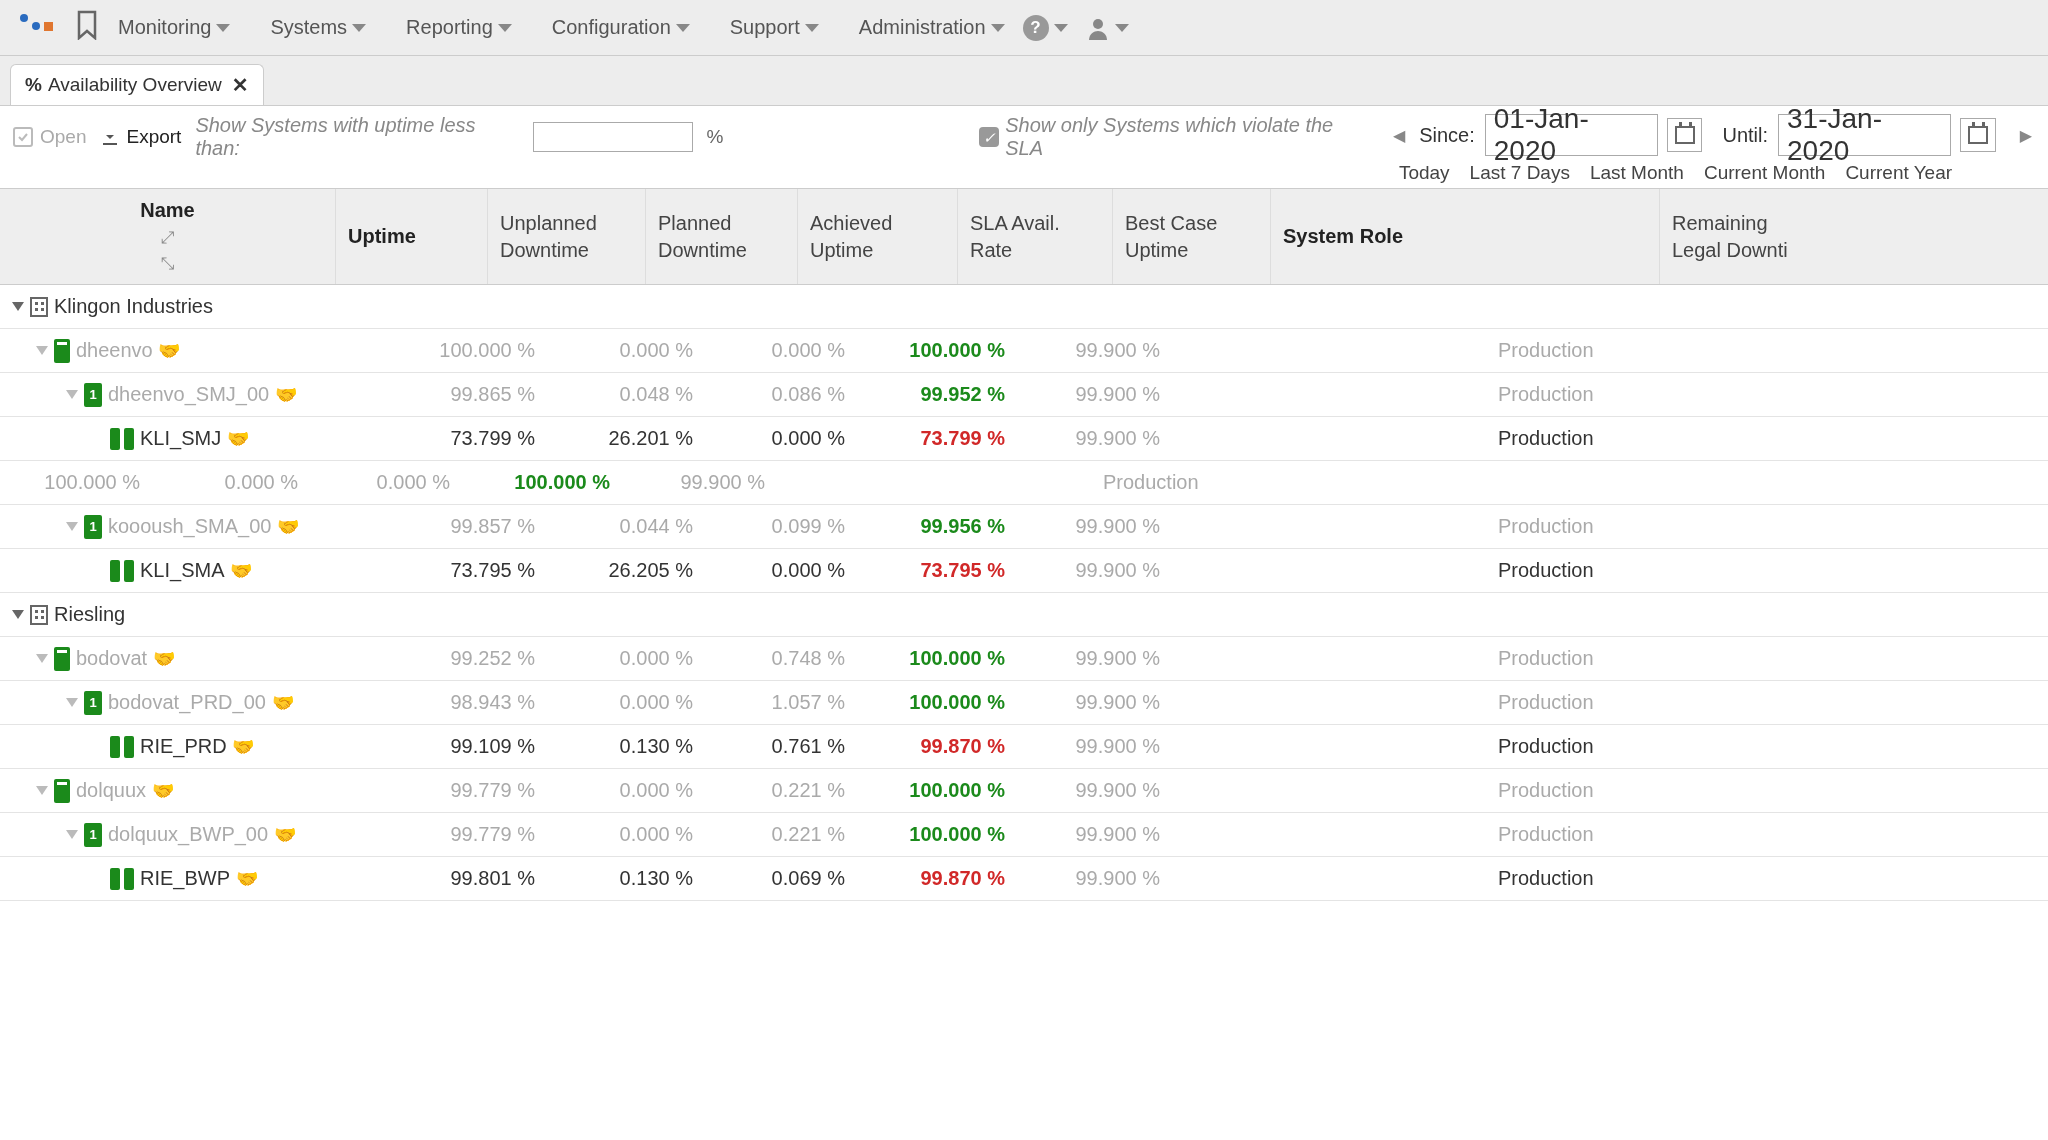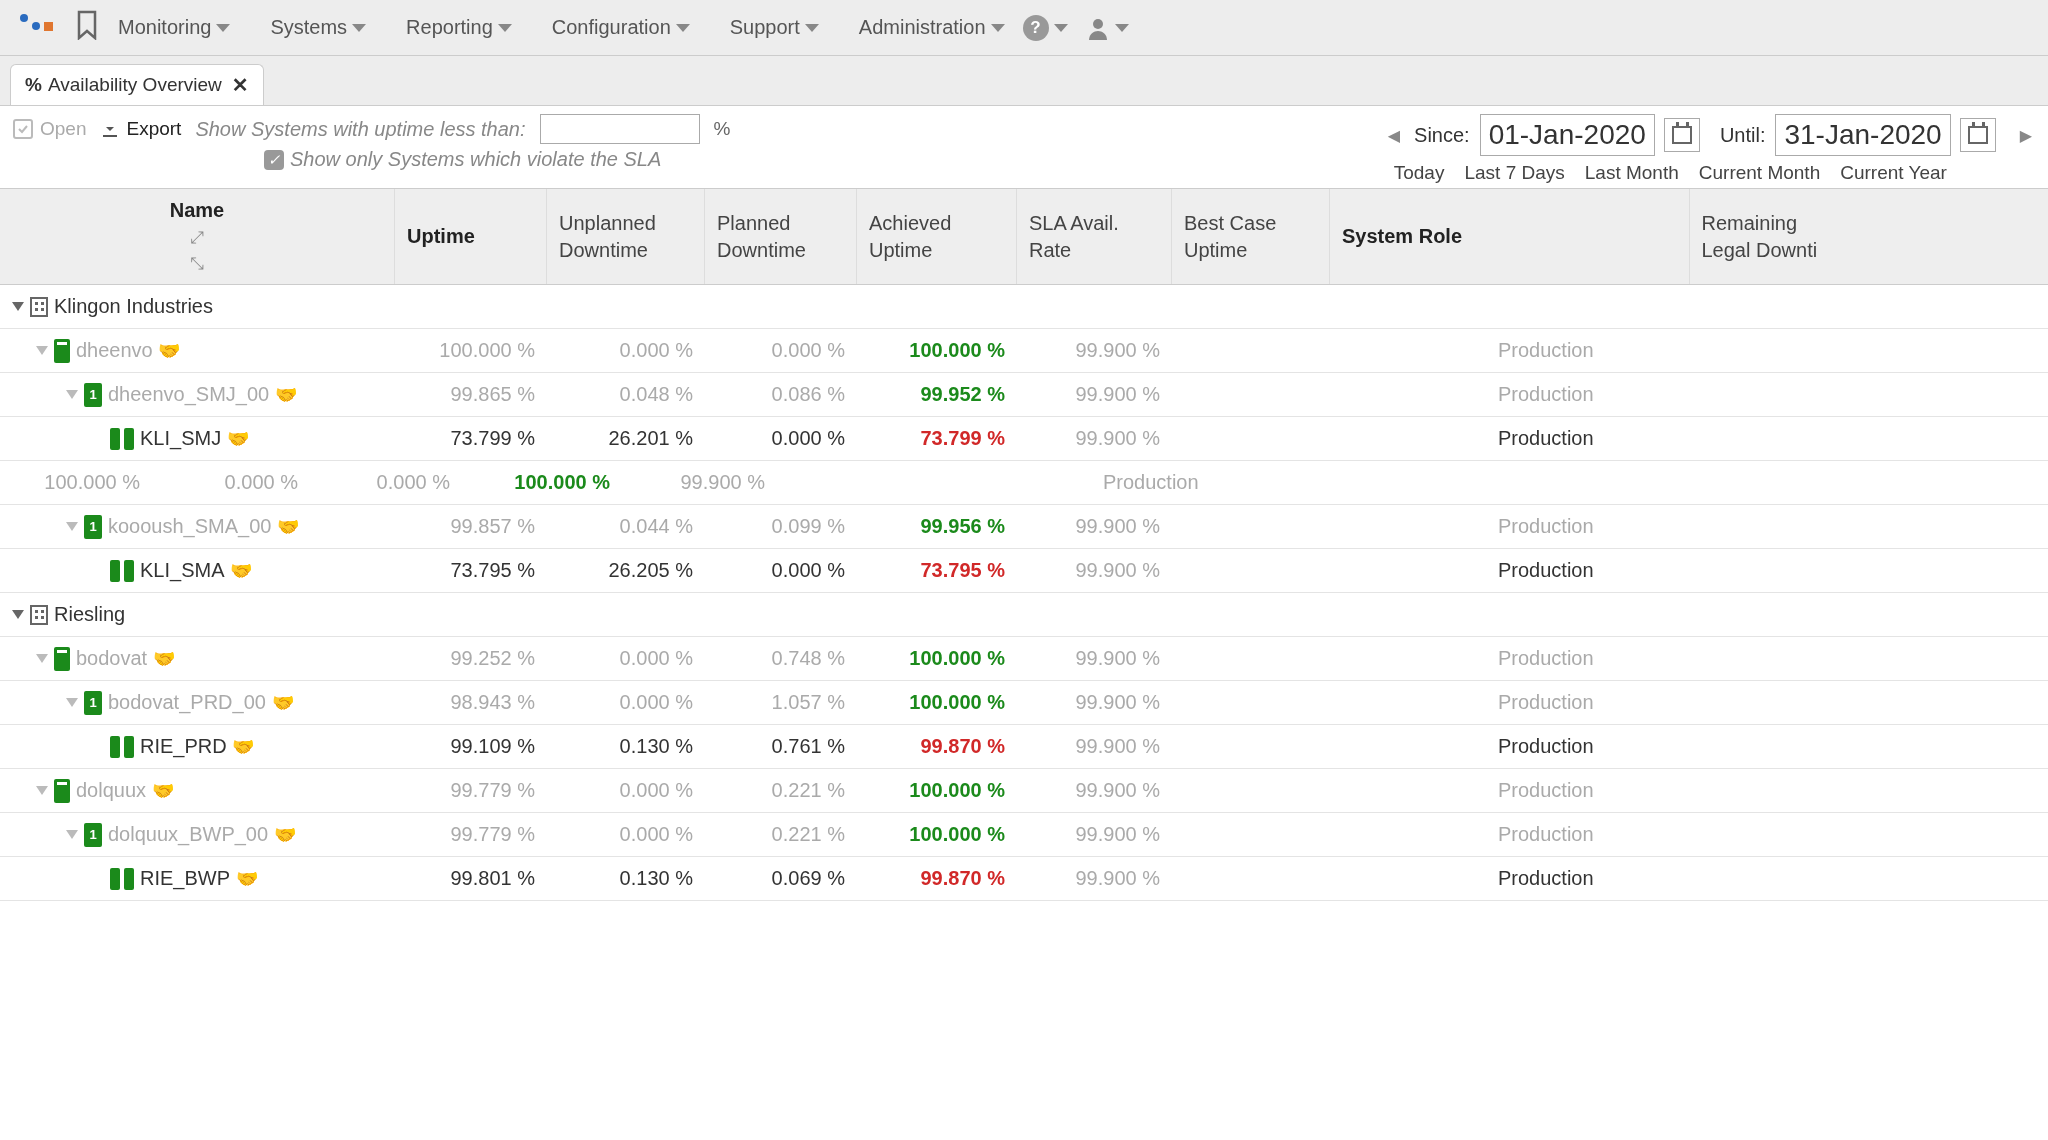--- a/index.html
+++ b/index.html
@@ -12,21 +12,21 @@
   .help-circle { width: 26px; height: 26px; border-radius: 50%; background: #999; color: #fff; font-weight: bold; display:flex; align-items:center; justify-content:center; font-size: 17px;}
   
   
   .tabrow { background: #ededed; border-bottom: 1px solid #ccc; padding-left: 10px; display: flex; align-items: flex-end; height: 50px; }
   .tab { background: #fff; border: 1px solid #ccc; border-bottom: none; border-radius: 6px 6px 0 0; padding: 8px 14px; display: flex; align-items: center; gap: 6px; font-size: 19px; }
   .tab .pct { font-weight: bold; }
   .tab .close { font-size: 20px; color: #333; cursor: pointer; margin-left: 4px; font-weight: bold;}
   
   
   .toolbar { display: flex; align-items: flex-start; border-bottom: 1px solid #ccc; padding: 8px 12px 4px 12px; gap: 16px; font-size: 19px; }
-  .toolbar-left { display: flex; flex-direction: column; gap: 4px; }
+  .toolbar-left { display: flex; flex-direction: row; gap: 4px; }
   .tl-row1 { display: flex; align-items: center; gap: 14px; }
   .btn-open { color: #aaa; display: flex; align-items: center; gap: 6px; }
   .btn-export { color: #222; display: flex; align-items: center; gap: 6px; cursor: pointer; }
   .filter-label { color: #888; font-style: italic; font-size: 20px; }
   .uptime-input { border: 1px solid #aaa; height: 30px; width: 160px; font-size: 18px; padding: 0 6px; }
   .pct-sign { color: #666; }
   .tl-row2 { display: flex; align-items: center; gap: 6px; padding-left: 252px; color:#888; font-style: italic; font-size: 20px;}
   .chk { width: 20px; height: 20px; background: #999; border-radius: 4px; color: #fff; display:flex; align-items:center; justify-content:center; font-size:15px; line-height:1;}
   
   .toolbar-right { margin-left: auto; display: flex; flex-direction: column; gap: 6px; }
@@ -37,21 +37,21 @@
   .cal-btn { border: 1px solid #aaa; height: 34px; width: 36px; display:flex; align-items:center; justify-content:center; cursor:pointer; margin-left:-1px; }
   .cal-ico { width: 20px; height: 18px; border: 2px solid #666; position: relative; }
   .cal-ico::before { content:""; position:absolute; top:-6px; left:2px; width:3px; height:5px; background:#666; box-shadow: 10px 0 0 #666; }
   .tr-row2 { display: flex; gap: 20px; font-size: 19px; color:#444; padding-left: 10px;}
   .tr-row2 span { cursor: pointer; }
   
   
   .thead { display: flex; background: #eee; border-bottom: 1px solid #ccc; font-size: 20px; color:#444; }
   .th { padding: 10px 12px; border-right: 1px solid #ddd; display: flex; flex-direction: column; justify-content: center; gap: 4px; }
   .th:last-child { border-right: none; flex:1; }
-  .c-name { width: 395px; display: flex; align-items: center; gap: 6px; }
+  .c-name { width: 336px; display: flex; align-items: center; gap: 6px; }
   .c-uptime { width: 152px; }
   .c-unplanned { width: 158px; }
   .c-planned { width: 152px; }
   .c-achieved { width: 160px; }
   .c-sla { width: 155px; }
   .c-best { width: 158px; }
   .c-remain { width: 156px; }
   .c-role { flex: 1; font-weight: bold; color:#222; }
   .th-sub { font-size: 20px; color:#444; }
   .exp-ico { font-size: 17px; color:#888; cursor:pointer; }

